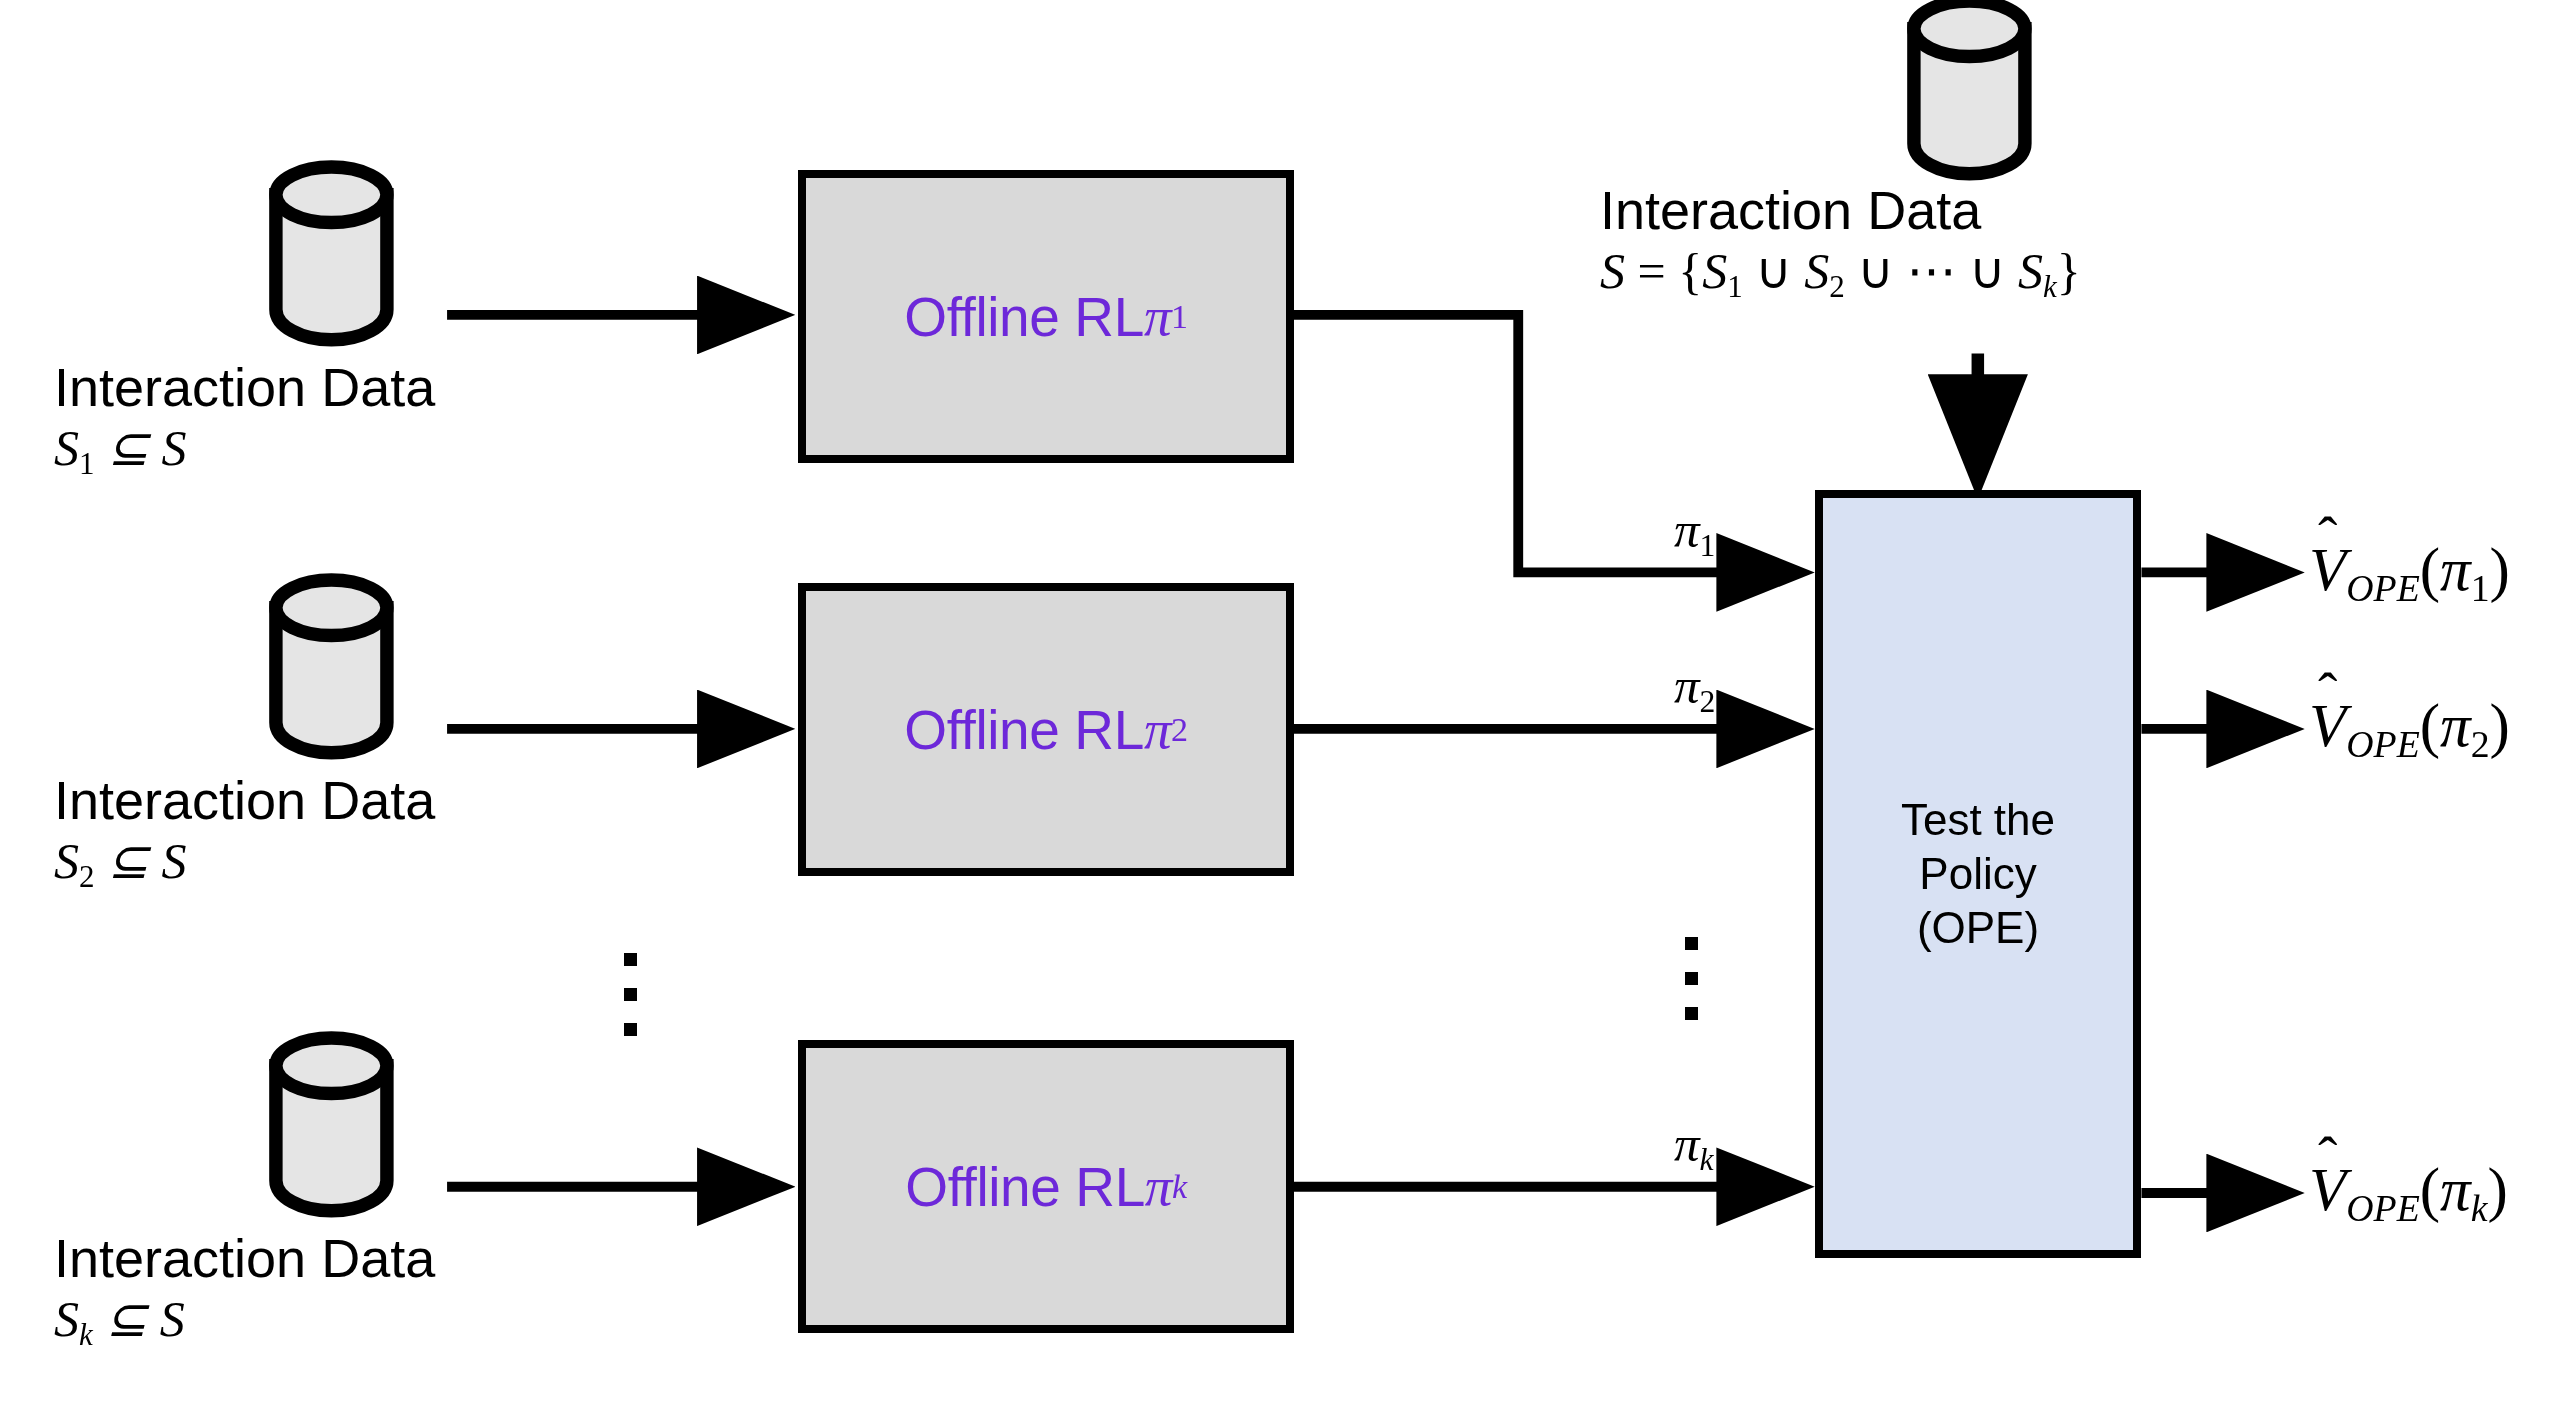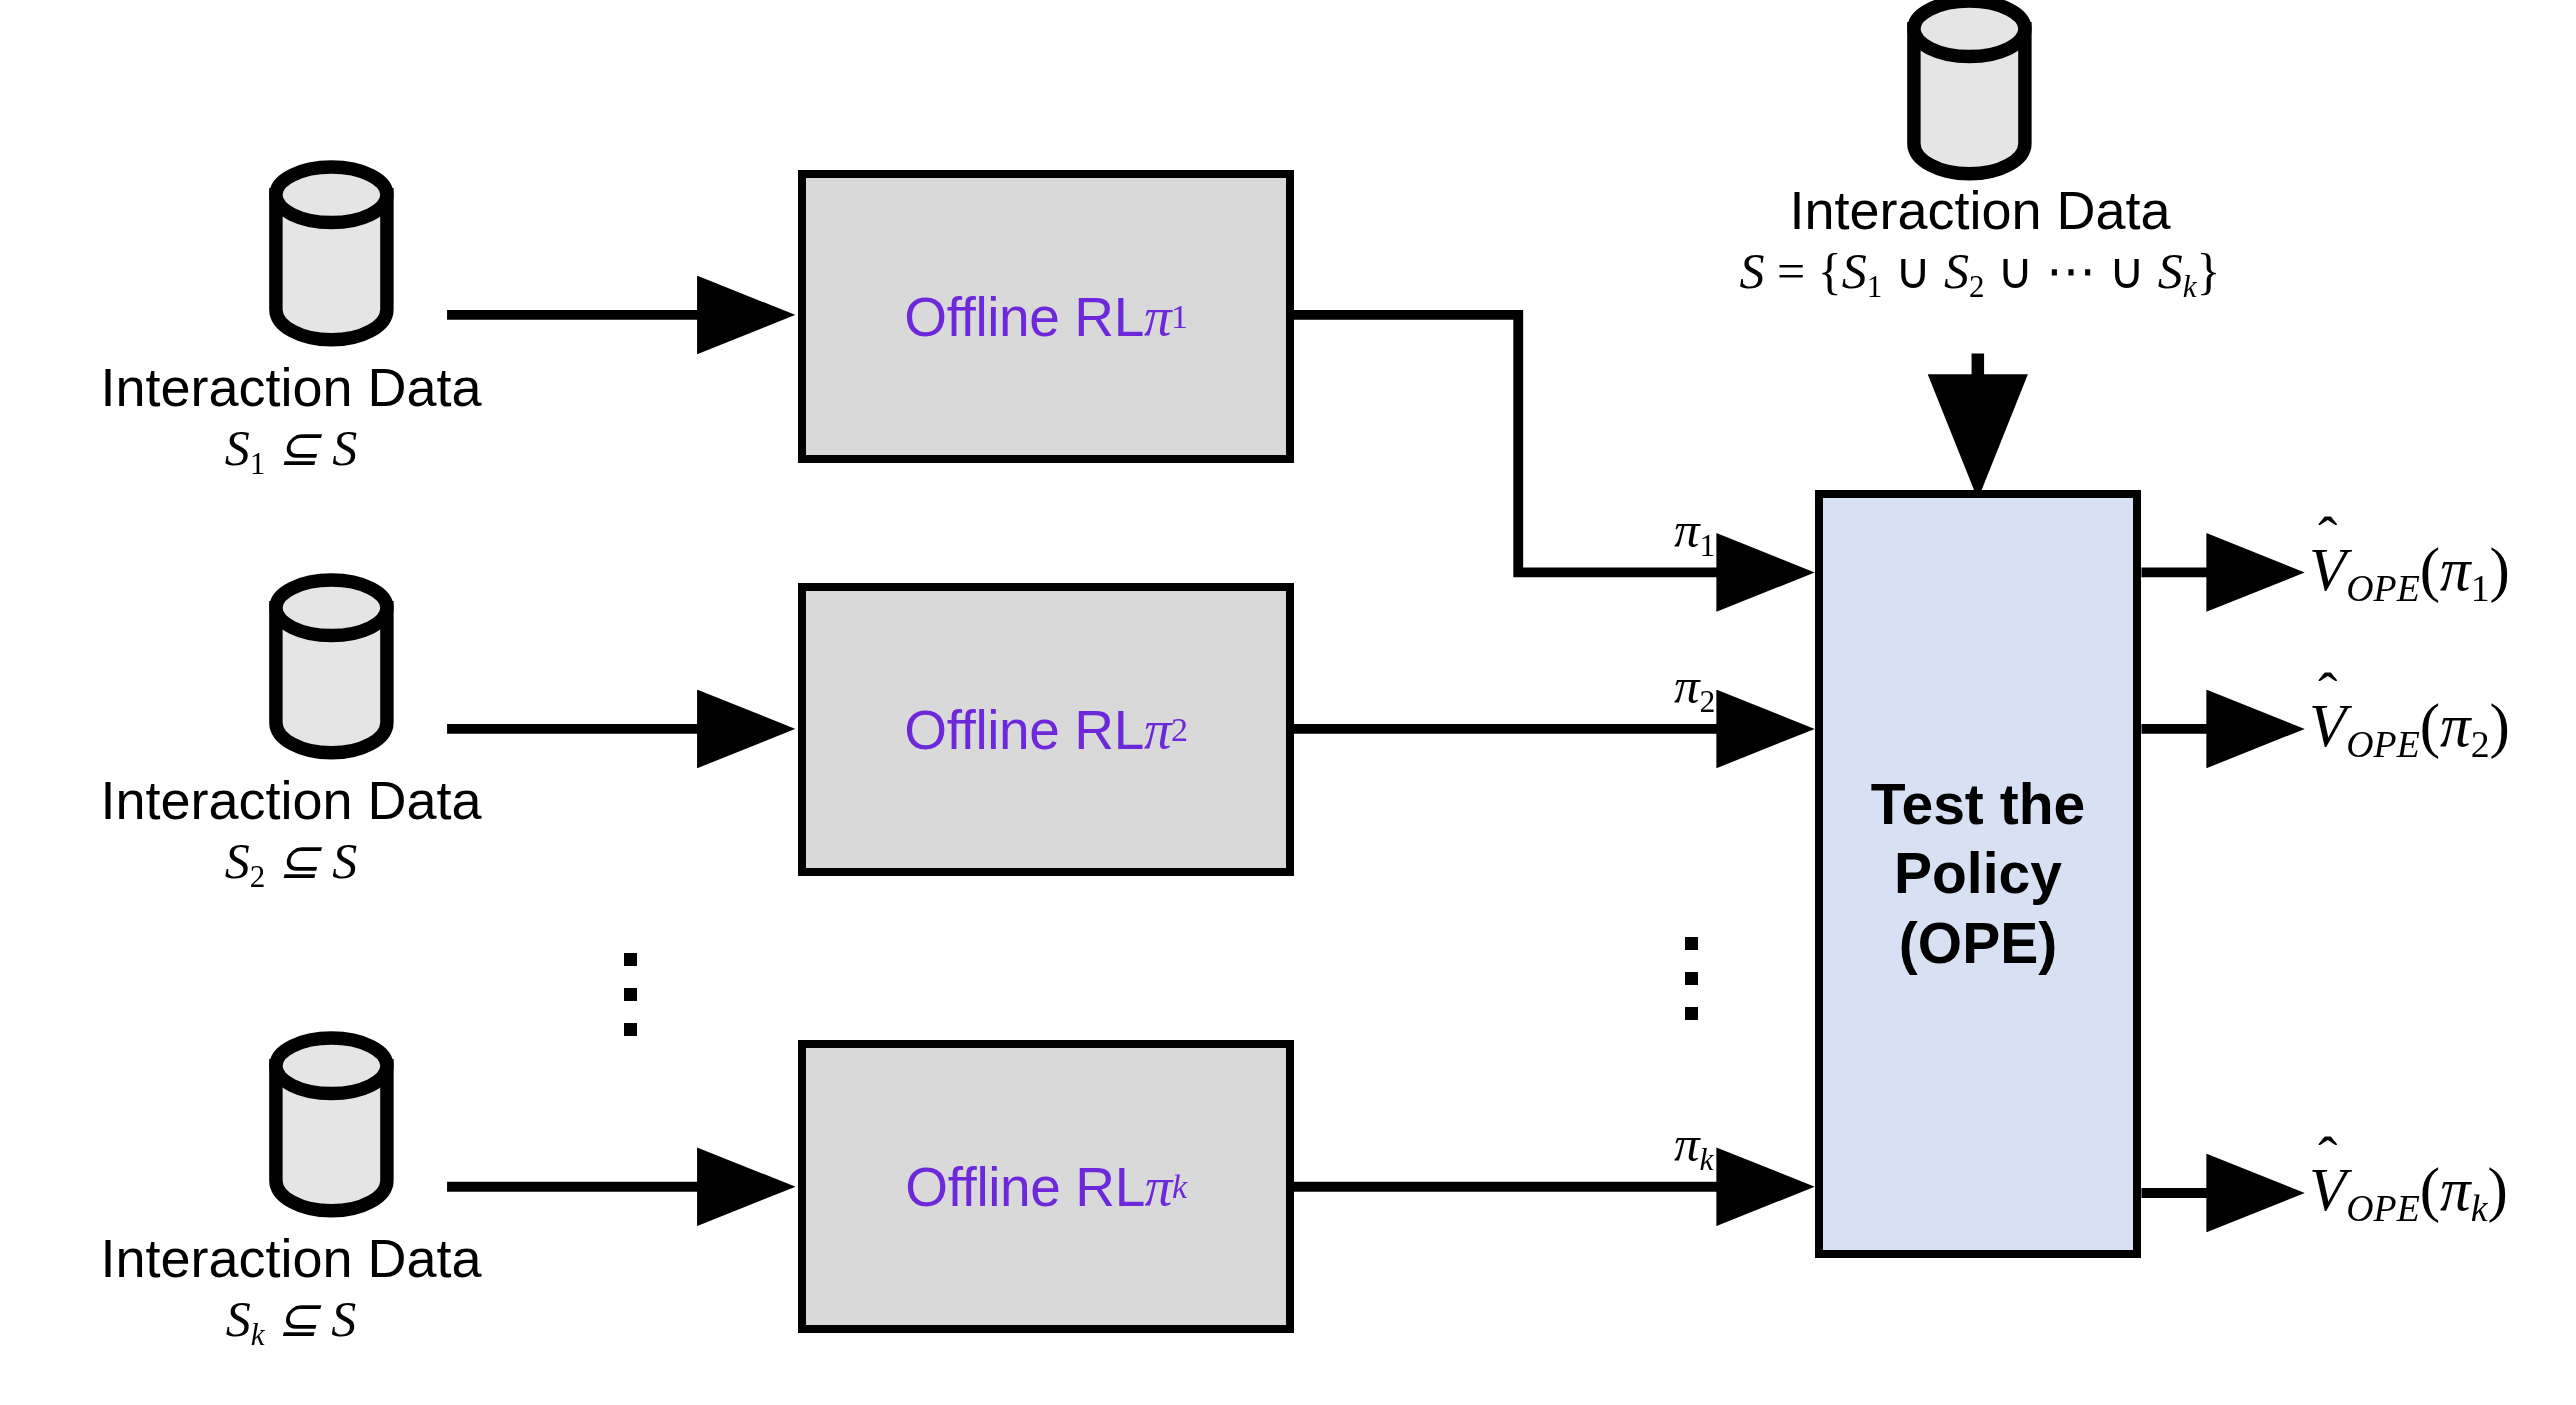--- a/index.html
+++ b/index.html
@@ -40,24 +40,23 @@
   }
   .ope-box {
     position: absolute;
     box-sizing: border-box;
     background: #d8e1f3;
     border: 8px solid #000000;
     display: flex;
     align-items: center;
     justify-content: center;
     text-align: center;
-    font-size: 57px;
+    font-size: 44px;
     line-height: 1.22;
     color: #000000;
-    font-weight: bold;
   }
   
   .mi {
     font-family: "Liberation Serif", serif;
     font-style: italic;
   }
   .mi-up {
     font-family: "Liberation Serif", serif;
     font-style: normal;
   }
@@ -73,21 +72,20 @@
     font-family: "Liberation Serif", serif;
     font-style: normal;
   }
   
   .db {
     position: absolute;
   }
   
   .cap {
     position: absolute;
-    text-align: center;
     color: #000000;
     white-space: nowrap;
     font-size: 54px;
     line-height: 1.16;
   }
   .math-line {
     font-family: "Liberation Serif", serif;
     font-style: italic;
     font-size: 50px;
     white-space: nowrap;

